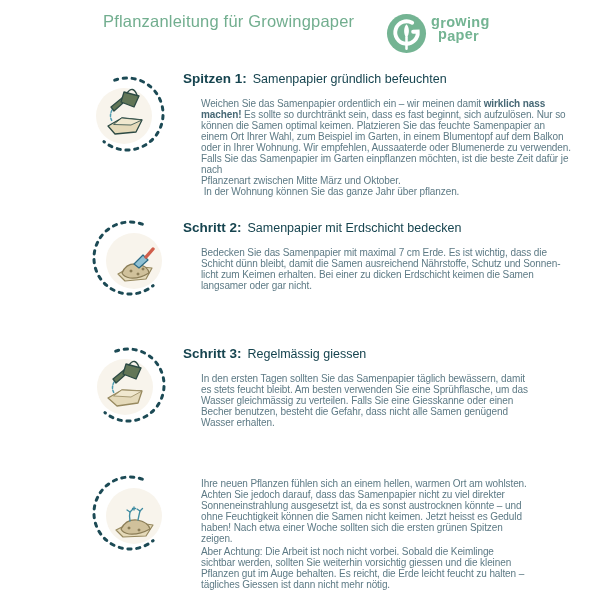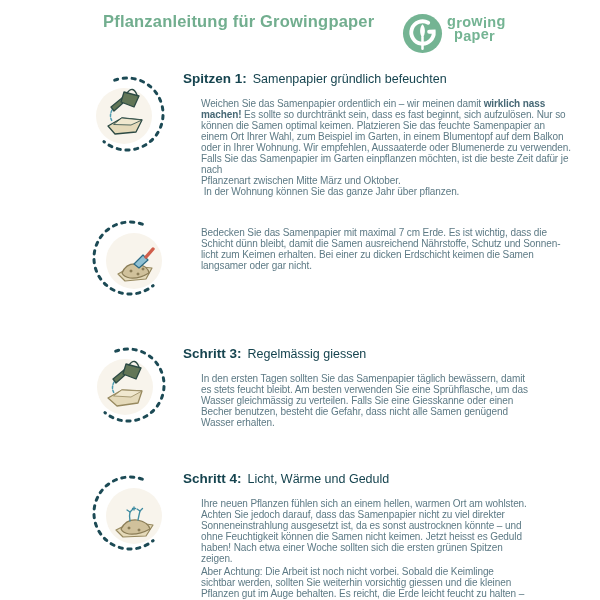--- a/index.html
+++ b/index.html
@@ -2,23 +2,23 @@
 <html><head>
 <meta charset="utf-8">
 <style>
   html,body{margin:0;padding:0;}
   body{
     width:600px;height:600px;position:relative;background:#ffffff;
     font-family:"Liberation Sans", sans-serif;overflow:hidden;
   }
   .page-title{
     position:absolute;left:103px;top:12px;margin:0;
-    font-size:16.5px;font-weight:bold;letter-spacing:.2px;color:#72ae8f;
+    font-size:16.5px;font-weight:normal;letter-spacing:.2px;color:#72ae8f;
   }
-  .logo{position:absolute;left:402px;top:13px;display:flex;align-items:flex-start;}
+  .logo{position:absolute;left:386px;top:13px;display:flex;align-items:flex-start;}
   .logo svg{display:block;}
   .logo-text{margin-left:4px;margin-top:3px;color:#74b493;font-weight:bold;
     font-size:14.5px;line-height:12.5px;letter-spacing:.3px;}
   .logo-text .l2{margin-left:7px;display:block;}
   .wavy span{display:inline-block;}
   .wavy span:nth-child(3n+1){transform:translateY(-.8px);}
   .wavy span:nth-child(3n+2){transform:translateY(.7px);}
   .wavy span:nth-child(3n){transform:translateY(-.2px);}
 
   .icon-wrap{position:absolute;width:82px;height:82px;}
@@ -102,20 +102,23 @@
         <path d="M 33 55 Q 37 45 48 46 Q 59 48 60 55 Q 50 61 41 60 Q 35 59 33 55 Z" fill="#d0c19b"></path>
         <circle cx="42" cy="53" r="0.9" fill="#8a7c56"></circle>
         <circle cx="49" cy="56" r="0.9" fill="#8a7c56"></circle>
         <circle cx="54" cy="51" r="0.9" fill="#8a7c56"></circle>
         <path d="M 45 46 L 54 37 L 59 42 L 50 50 Z" fill="#8fc0d3" stroke="#2d6a84"></path>
         <path d="M 57 39 L 64 31" stroke="#d05e4b" stroke-width="3.4"></path>
       </g>
     </svg>
   </div>
   <div class="content" id="content-2">
+    <h2 class="step-heading">
+      <span class="step-label">Schritt 2:</span><span class="step-title">Samenpapier mit Erdschicht bedecken</span>
+    </h2>
     <p class="body-text">Bedecken Sie das Samenpapier mit maximal 7 cm Erde. Es ist wichtig, dass die
 Schicht dünn bleibt, damit die Samen ausreichend Nährstoffe, Schutz und Sonnen-
 licht zum Keimen erhalten. Bei einer zu dicken Erdschicht keimen die Samen
 langsamer oder gar nicht.</p>
   </div>
 </section>
 
 <section>
   <div class="icon-wrap" id="icon-3">
     <svg width="82" height="82" viewBox="0 0 82 82">
@@ -157,23 +160,20 @@
       <g stroke="#3e8ba1" stroke-width="1.3" fill="none" stroke-linecap="round">
         <path d="M 41 48 Q 40 43 41 39"></path>
         <path d="M 41 39 l -3 -2 m 3 2 l 3 -3"></path>
         <path d="M 49 47 Q 50 42 51 38"></path>
         <path d="M 51 38 l -3 -2 m 3 2 l 2.5 -2.5"></path>
         <path d="M 45 34 l 0 3 m -1.5 -1.5 l 3 0"></path>
       </g>
     </svg>
   </div>
   <div class="content" id="content-4">
-    <h2 class="step-heading">
-      <span class="step-label">Schritt 4:</span><span class="step-title">Licht, Wärme und Geduld</span>
-    </h2>
     <p class="body-text">Ihre neuen Pflanzen fühlen sich an einem hellen, warmen Ort am wohlsten.
 Achten Sie jedoch darauf, dass das Samenpapier nicht zu viel direkter
 Sonneneinstrahlung ausgesetzt ist, da es sonst austrocknen könnte – und
 ohne Feuchtigkeit können die Samen nicht keimen. Jetzt heisst es Geduld
 haben! Nach etwa einer Woche sollten sich die ersten grünen Spitzen
 zeigen.</p>
     <p class="body-text second">Aber Achtung: Die Arbeit ist noch nicht vorbei. Sobald die Keimlinge
 sichtbar werden, sollten Sie weiterhin vorsichtig giessen und die kleinen
 Pflanzen gut im Auge behalten. Es reicht, die Erde leicht feucht zu halten –
 tägliches Giessen ist dann nicht mehr nötig.</p>

